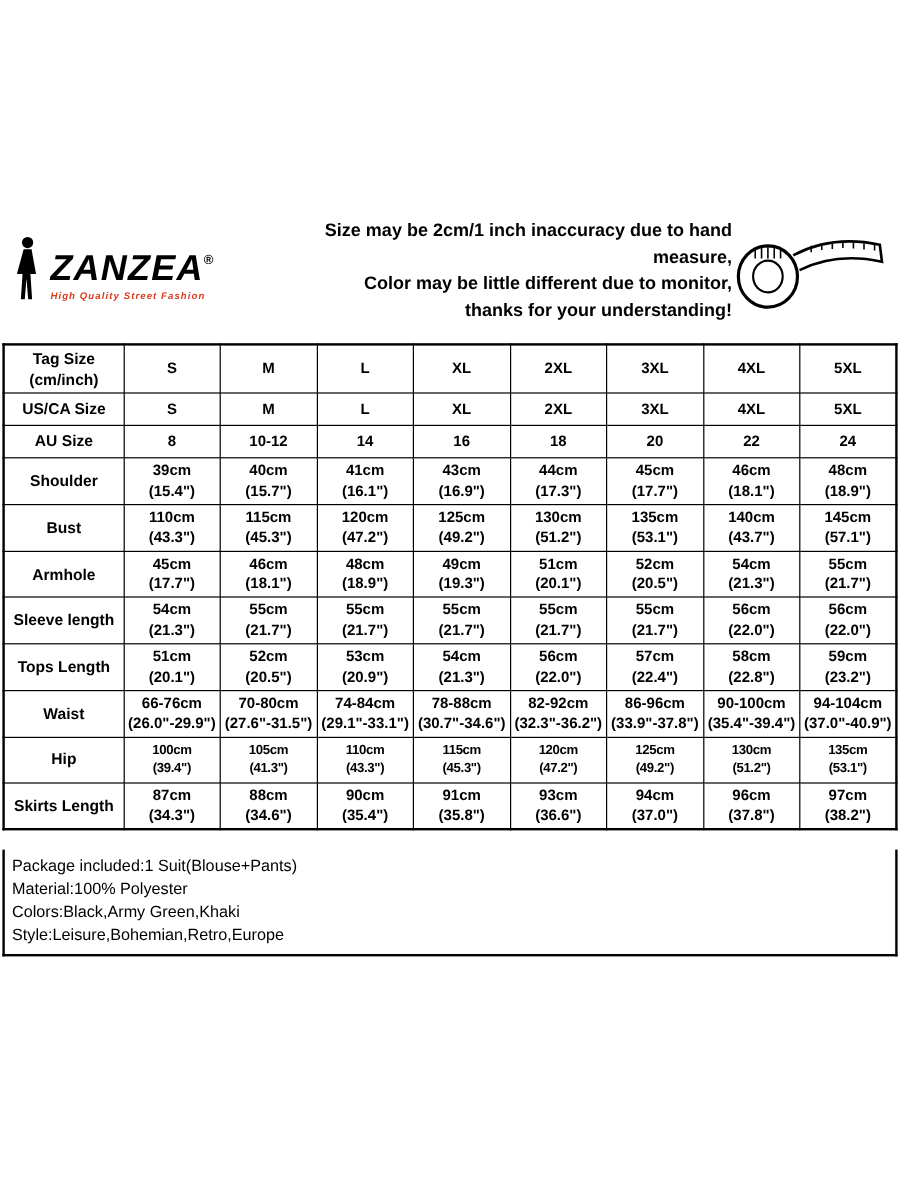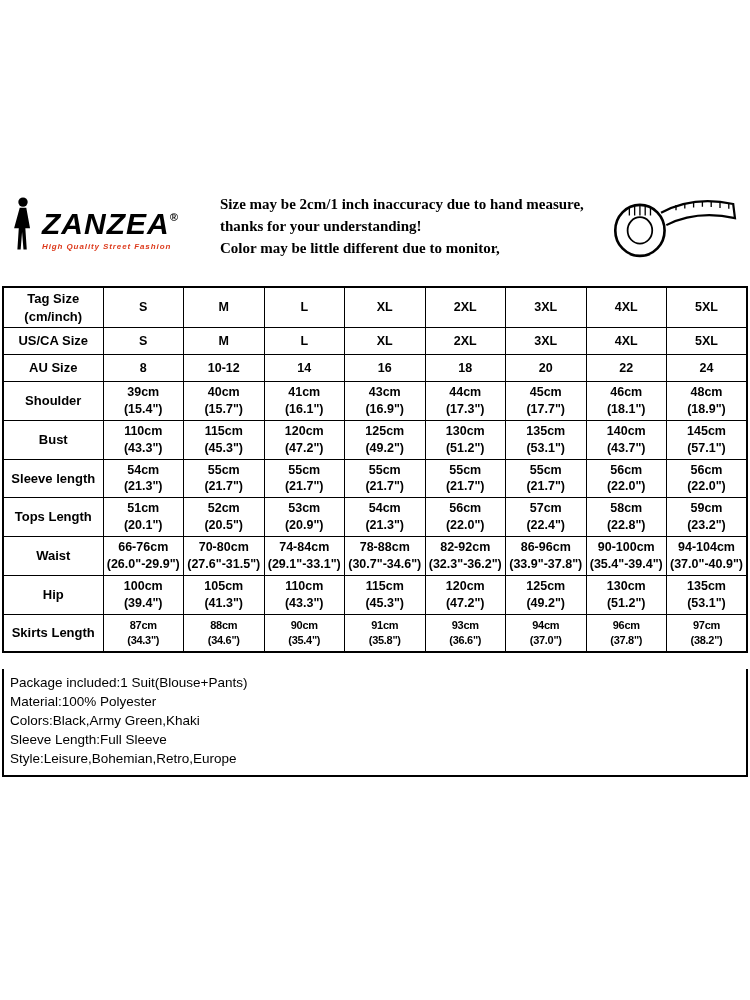--- a/index.html
+++ b/index.html
@@ -40,25 +40,24 @@
   .tagline {
     margin-top: 3px;
     font-size: 8px;
     font-weight: 700;
     letter-spacing: 0.9px;
     color: #dd3a1c;
     white-space: nowrap;
   }
   .disclaimer {
     flex: 1;
-    text-align: left;
+    text-align: right;
     font-size: 15px;
     font-weight: 700;
     line-height: 22px;
-    font-family: Liberation Serif, serif;
   }
   .tape { width: 132px; height: 66px; flex: 0 0 auto; }
   
   .size-table {
     width: 746px;
     margin: 16px auto;
     border-collapse: collapse;
     border: 2px solid #000;
     table-layout: fixed;
   }
@@ -105,22 +104,22 @@
         <path fill="#000" d="M12.5 12.5 h7 l4 22 h-5 l1.5 22.5 h-3.5 l-1.5 -18.5 -1.5 18.5 h-3.5 l1.5 -22.5 h-5 z"></path>
       </svg>
       <div class="logo-text">
         <div class="brand-line"><span>ZANZEA</span><span class="reg">®</span></div>
         <div class="tagline">High Quality Street Fashion</div>
       </div>
     </div>
 
     <div class="disclaimer">
       <div>Size may be 2cm/1 inch inaccuracy due to hand measure,</div>
+      <div>Color may be little different due to monitor,</div>
       <div>thanks for your understanding!</div>
-      <div>Color may be little different due to monitor,</div>
     </div>
 
     <svg class="tape" viewBox="0 0 150 74" xmlns="http://www.w3.org/2000/svg">
       <ellipse cx="34" cy="42" rx="28" ry="29" fill="none" stroke="#000" stroke-width="3"></ellipse>
       <ellipse cx="34" cy="42" rx="14" ry="15" fill="none" stroke="#000" stroke-width="2"></ellipse>
       <path d="M22 16 v9 M28 14 v11 M34 13 v12 M40 14 v11 M46 16 v9" stroke="#000" stroke-width="1.5" fill="none"></path>
       <path d="M58 22 C84 8 112 6 140 12 L142 28 C114 22 88 24 64 36" fill="none" stroke="#000" stroke-width="2.5"></path>
       <path d="M75 13 v6 M85 11 v6 M95 10 v6 M105 9 v6 M115 9.5 v6 M125 10.5 v6 M135 11.5 v6" stroke="#000" stroke-width="1.5" fill="none"></path>
     </svg>
 
@@ -205,20 +204,39 @@
           <td>130cm
 (51.2")</td>
           <td>135cm
 (53.1")</td>
           <td>140cm
 (43.7")</td>
           <td>145cm
 (57.1")</td>
         </tr>
         <tr>
+          <th>Armhole</th>
+          <td>45cm
+(17.7")</td>
+          <td>46cm
+(18.1")</td>
+          <td>48cm
+(18.9")</td>
+          <td>49cm
+(19.3")</td>
+          <td>51cm
+(20.1")</td>
+          <td>52cm
+(20.5")</td>
+          <td>54cm
+(21.3")</td>
+          <td>55cm
+(21.7")</td>
+        </tr>
+        <tr>
           <th>Sleeve length</th>
           <td>54cm
 (21.3")</td>
           <td>55cm
 (21.7")</td>
           <td>55cm
 (21.7")</td>
           <td>55cm
 (21.7")</td>
           <td>55cm
@@ -306,17 +324,16 @@
           <td>97cm
 (38.2")</td>
         </tr>
       </tbody>
   </table>
 
   <div class="product-info">
     <div class="info-line">Package included:1 Suit(Blouse+Pants)</div>
     <div class="info-line">Material:100% Polyester</div>
     <div class="info-line">Colors:Black,Army Green,Khaki</div>
-    <div class="info-line">Sleeve Length:Full Sleeve</div>
     <div class="info-line">Style:Leisure,Bohemian,Retro,Europe</div>
   </div>
 
 </div>
 
 </body></html>

